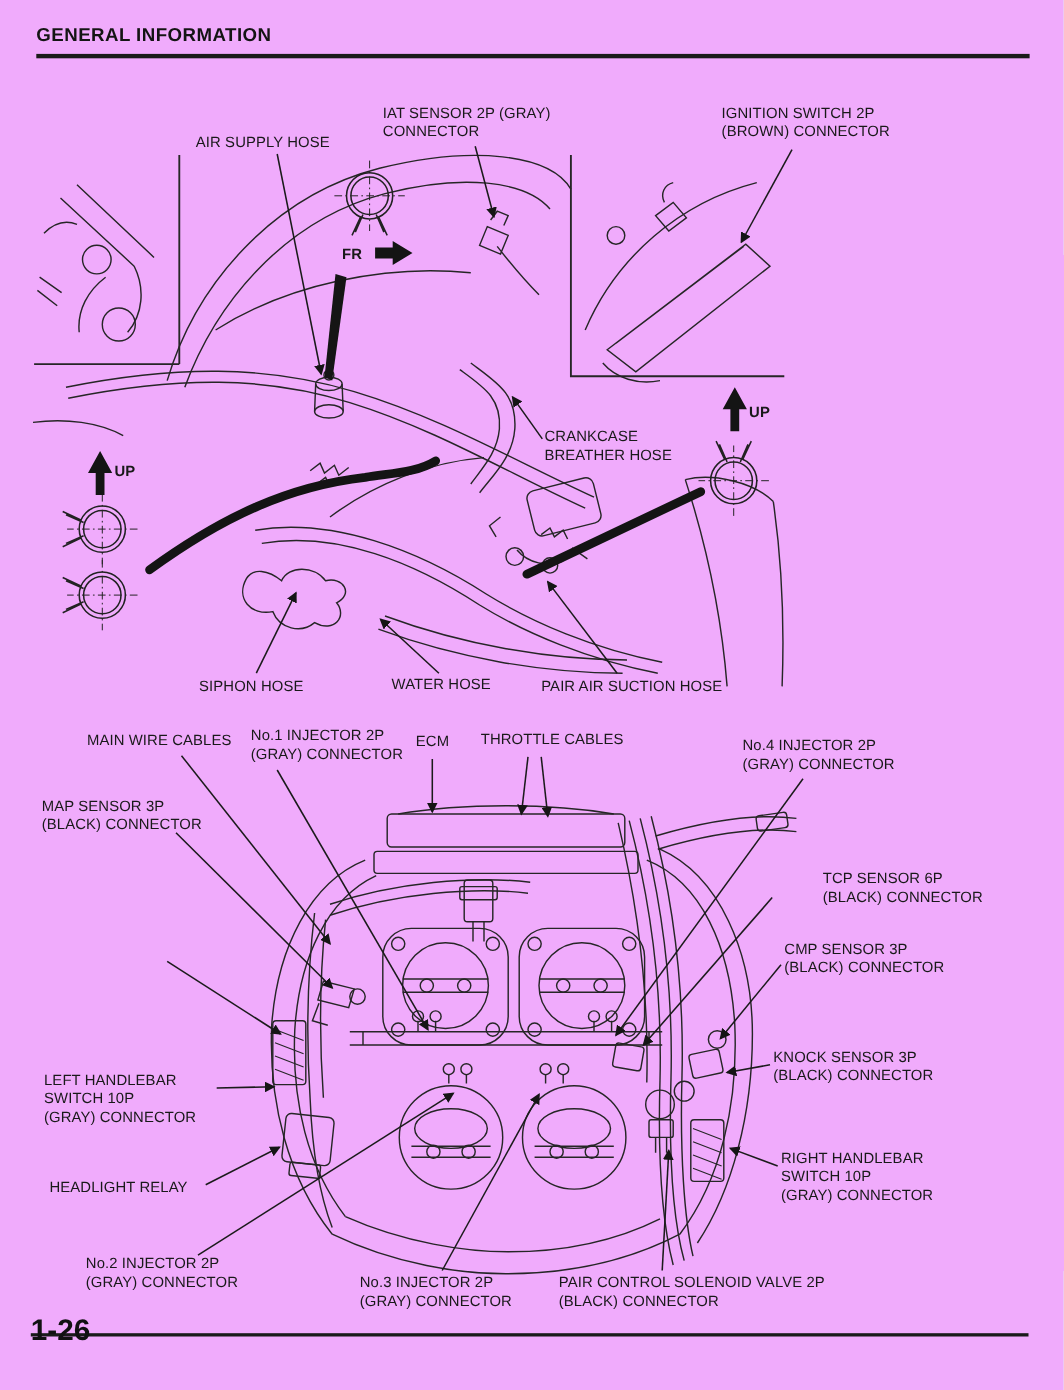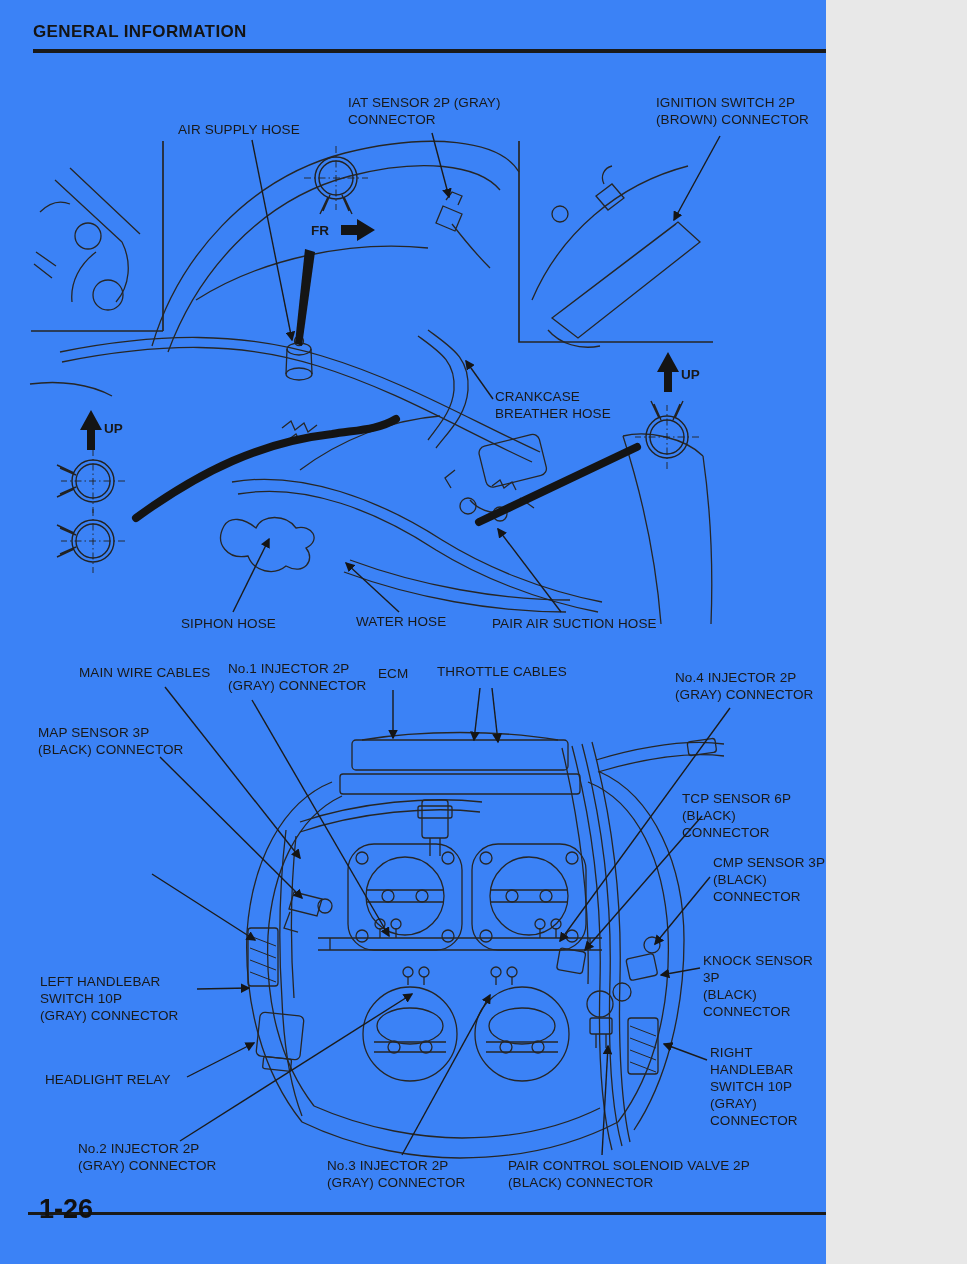--- a/index.html
+++ b/index.html
@@ -1,21 +1,21 @@
 <!DOCTYPE html>
 <html><head>
 <meta charset="utf-8">
 <style>
   html,body{margin:0;padding:0;background:#e8e8e8;}
-  .page{position:relative;width:826px;height:1264px;background:#3b82f6;overflow:hidden;
+  .page{position:relative;width:967px;height:1264px;background:#f0abfc;overflow:hidden;
         font-family:"Liberation Sans",sans-serif;color:#191919;}
   .header{position:absolute;left:33px;top:22px;width:903px;border-bottom:4px solid #1a1a1a;
           padding-bottom:7px;font-weight:bold;font-size:17px;letter-spacing:.4px;color:#141414;}
   .footer-rule{position:absolute;left:28px;top:1212px;width:907px;border-top:3px solid #1a1a1a;}
-  .page-num{position:absolute;left:28px;top:1194px;font-size:27px;font-weight:bold;color:#111;margin-left:11px;}
+  .page-num{position:absolute;left:28px;top:1194px;font-size:27px;font-weight:bold;color:#111;}
   .lbl{position:absolute;font-size:13.5px;line-height:1.26;letter-spacing:.1px;
        white-space:pre-line;color:#191919;}
   svg.art{position:absolute;left:0;top:0;}
 </style>
 </head>
 <body>
 
 <div class="page">
 
   <div class="header">GENERAL INFORMATION</div>
@@ -248,21 +248,21 @@
 
   <div class="lbl" style="left:79px;top:664px">MAIN WIRE CABLES</div>
   <div class="lbl" style="left:228px;top:660px">No.1 INJECTOR 2P
 (GRAY) CONNECTOR</div>
   <div class="lbl" style="left:378px;top:665px">ECM</div>
   <div class="lbl" style="left:437px;top:663px">THROTTLE CABLES</div>
   <div class="lbl" style="left:675px;top:669px">No.4 INJECTOR 2P
 (GRAY) CONNECTOR</div>
   <div class="lbl" style="left:38px;top:724px">MAP SENSOR 3P
 (BLACK) CONNECTOR</div>
-  <div class="lbl" style="left:682px;top:790px">TCP SENSOR 6P
+  <div class="lbl" style="left:748px;top:790px">TCP SENSOR 6P
 (BLACK) CONNECTOR</div>
   <div class="lbl" style="left:713px;top:854px">CMP SENSOR 3P
 (BLACK) CONNECTOR</div>
   <div class="lbl" style="left:703px;top:952px">KNOCK SENSOR 3P
 (BLACK) CONNECTOR</div>
   <div class="lbl" style="left:40px;top:973px">LEFT HANDLEBAR
 SWITCH 10P
 (GRAY) CONNECTOR</div>
   <div class="lbl" style="left:710px;top:1044px">RIGHT HANDLEBAR
 SWITCH 10P

